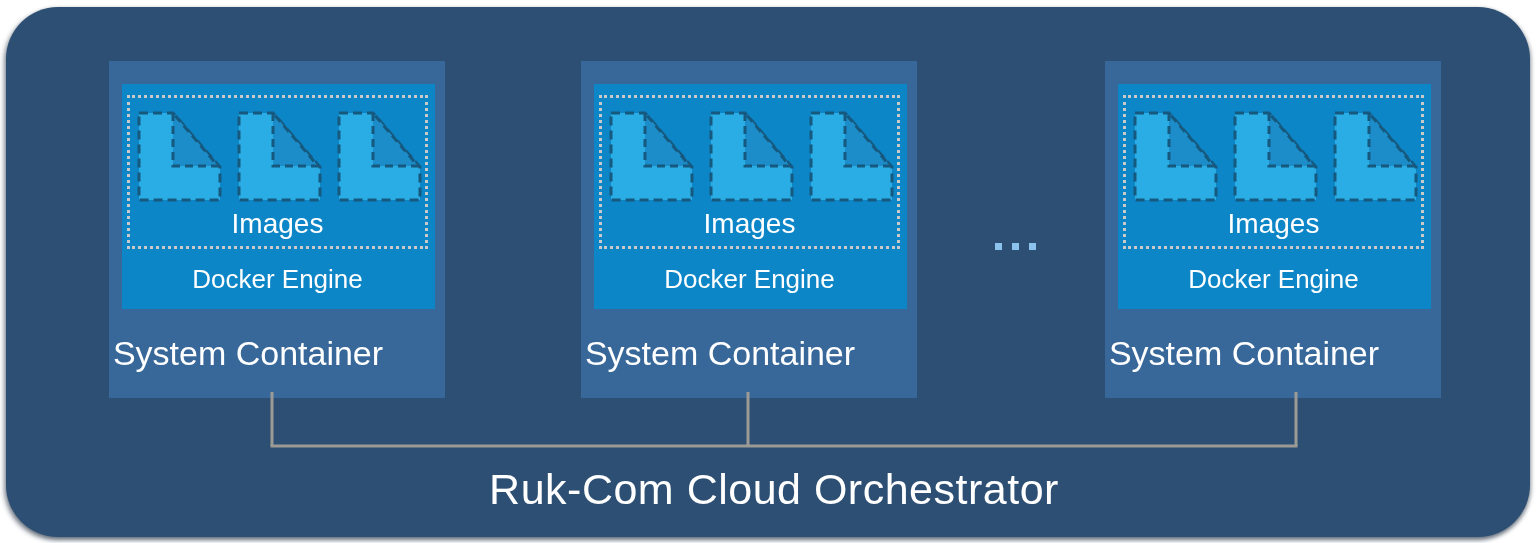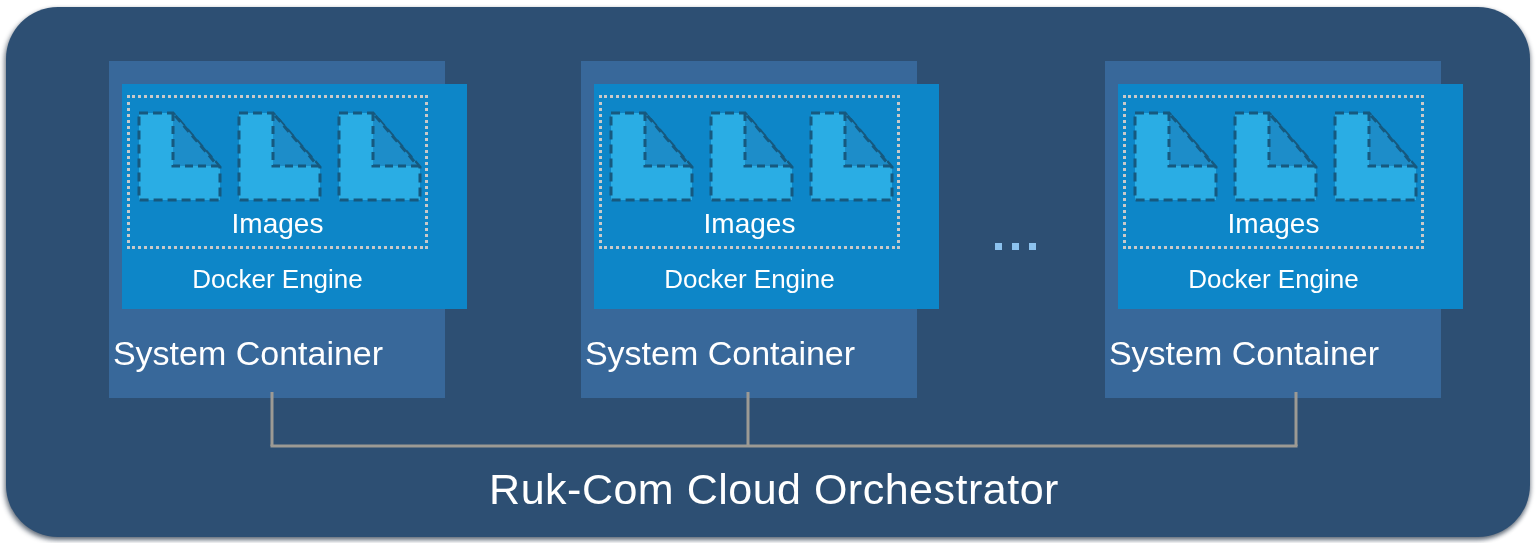--- a/index.html
+++ b/index.html
@@ -9,21 +9,21 @@
   }
   *{margin:0;padding:0;box-sizing:border-box;}
   html,body{width:1536px;height:543px;background:var(--canvas-bg);
     font-family:"Liberation Sans","DejaVu Sans",sans-serif;overflow:hidden;}
   .stage{position:relative;width:1536px;height:543px;}
   .panel{position:absolute;left:6px;top:7px;width:1524px;height:530px;
     background:var(--panel);border-radius:52px;
     box-shadow:-2px 3px 5px rgba(15,30,50,.45), 1px 2px 4px rgba(15,30,50,.4);}
   .syscon{position:absolute;top:54px;width:336px;height:337px;background:var(--container-box);}
   .syscon.c1{left:103px;} .syscon.c2{left:575px;} .syscon.c3{left:1099px;}
-  .engine{position:absolute;left:13px;top:23px;width:345px;height:225px;background:var(--engine-box);}
+  .engine{position:absolute;left:13px;top:23px;width:313px;height:225px;background:var(--engine-box);}
   .images-area{position:absolute;left:5px;top:11px;width:301px;height:154px;
     border:3px dotted var(--dotted-border);display:flex;flex-direction:column;}
   .icons-row{display:flex;gap:15px;padding:13px 0 0 7px;}
   .image-icon{width:85px;height:91px;display:block;}
   .images-label{flex:1;display:flex;align-items:center;justify-content:center;
     color:var(--text);font-size:28px;line-height:1;}
   .engine-label{position:absolute;left:0;top:165px;width:311px;height:60px;
     display:flex;align-items:center;justify-content:center;color:var(--text);font-size:26px;}
   .syscon-label{position:absolute;left:0;top:248px;width:278px;height:89px;
     display:flex;align-items:center;justify-content:center;color:var(--text);font-size:34px;}

